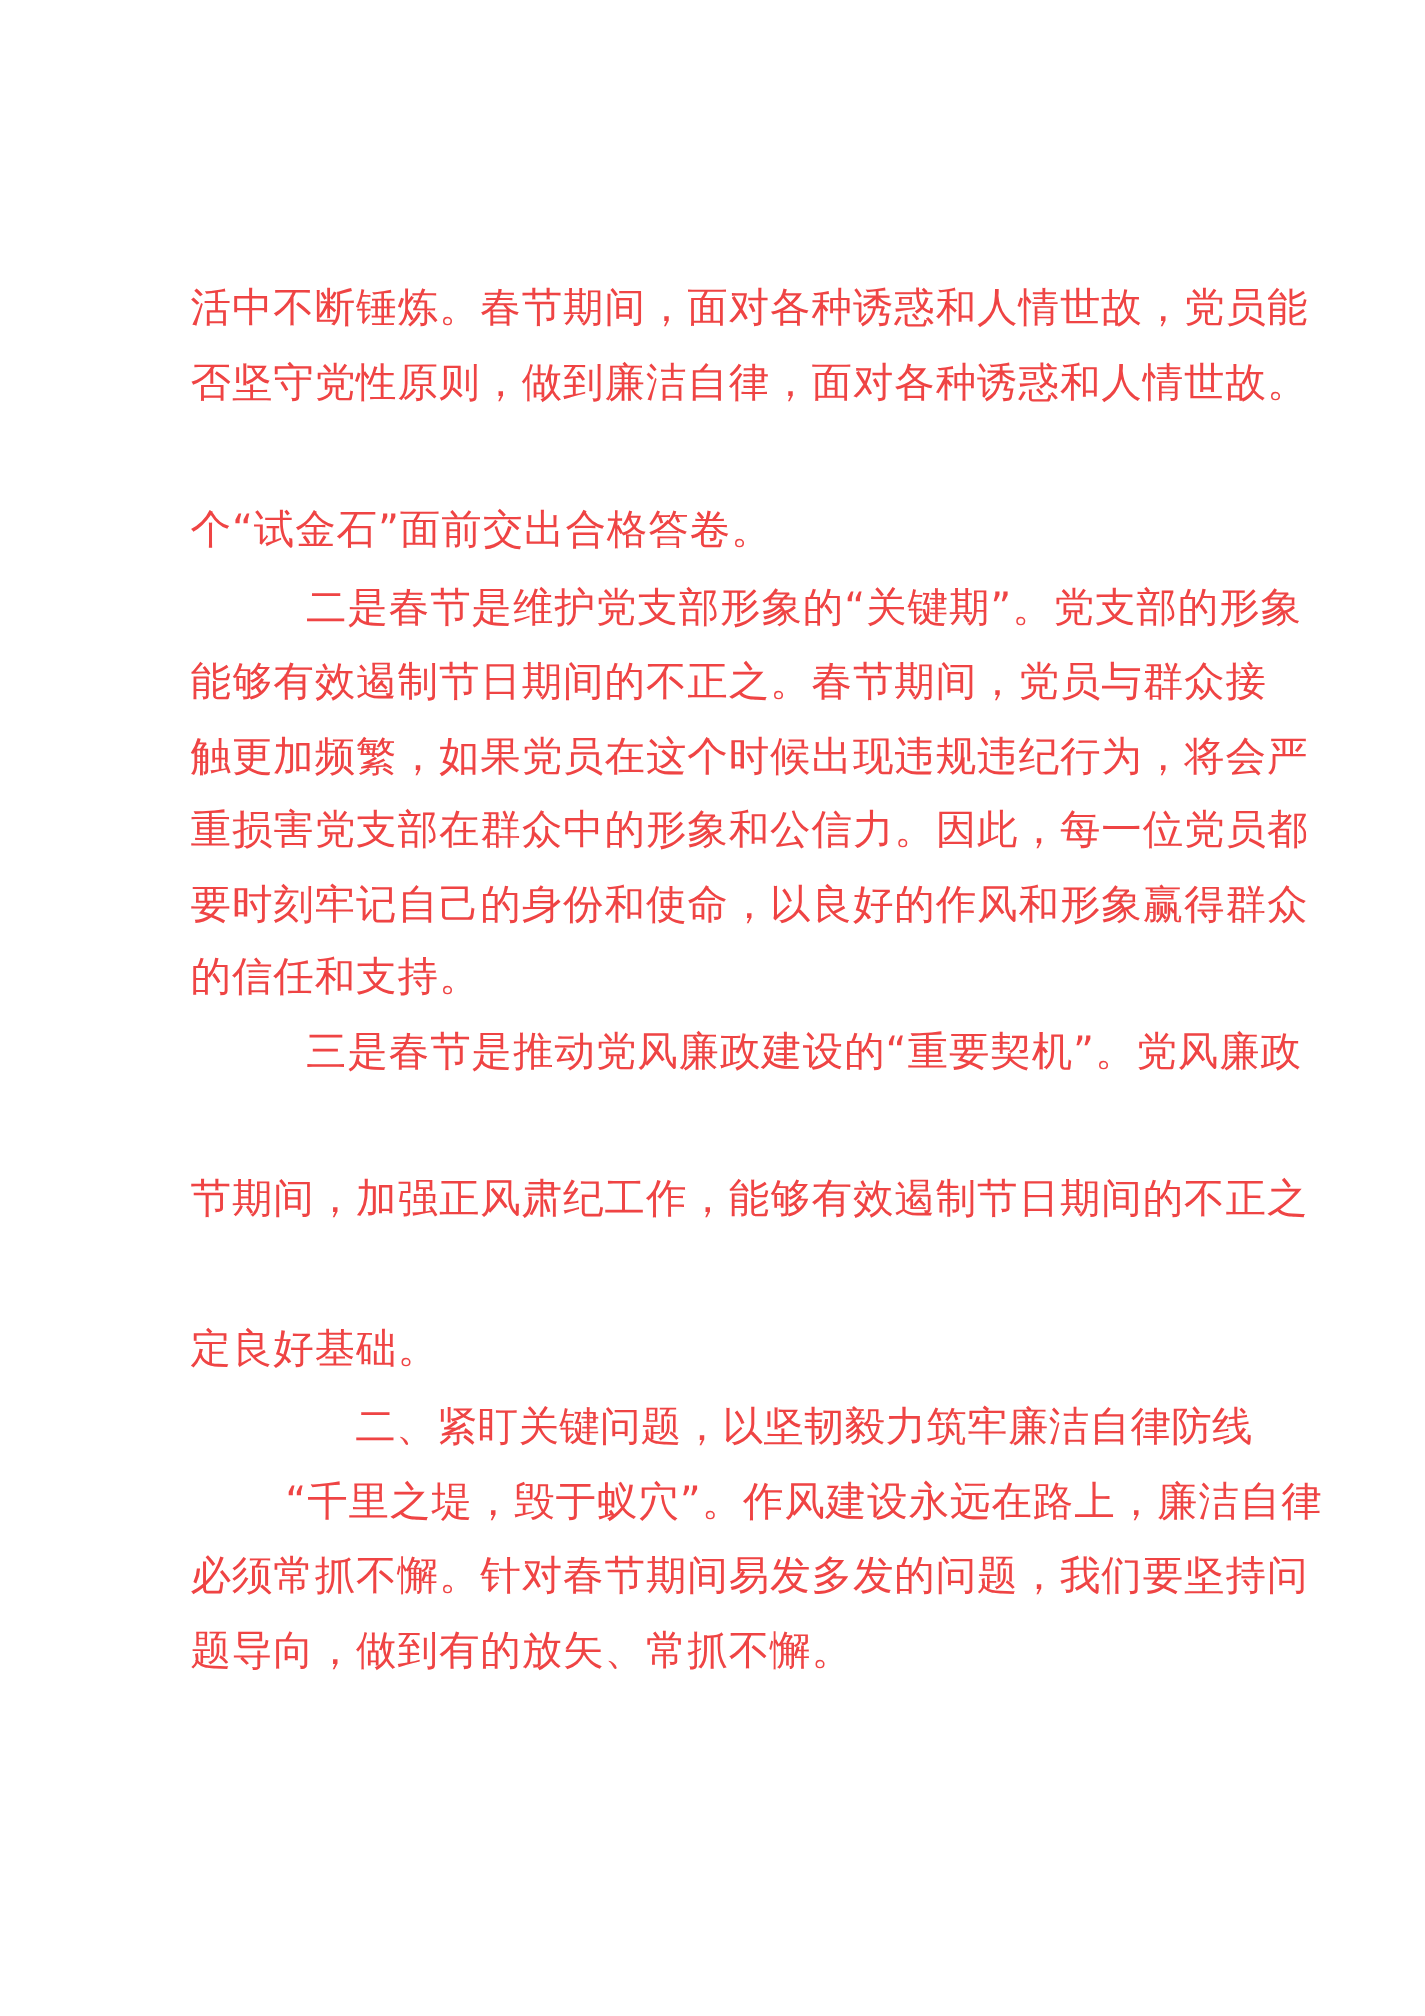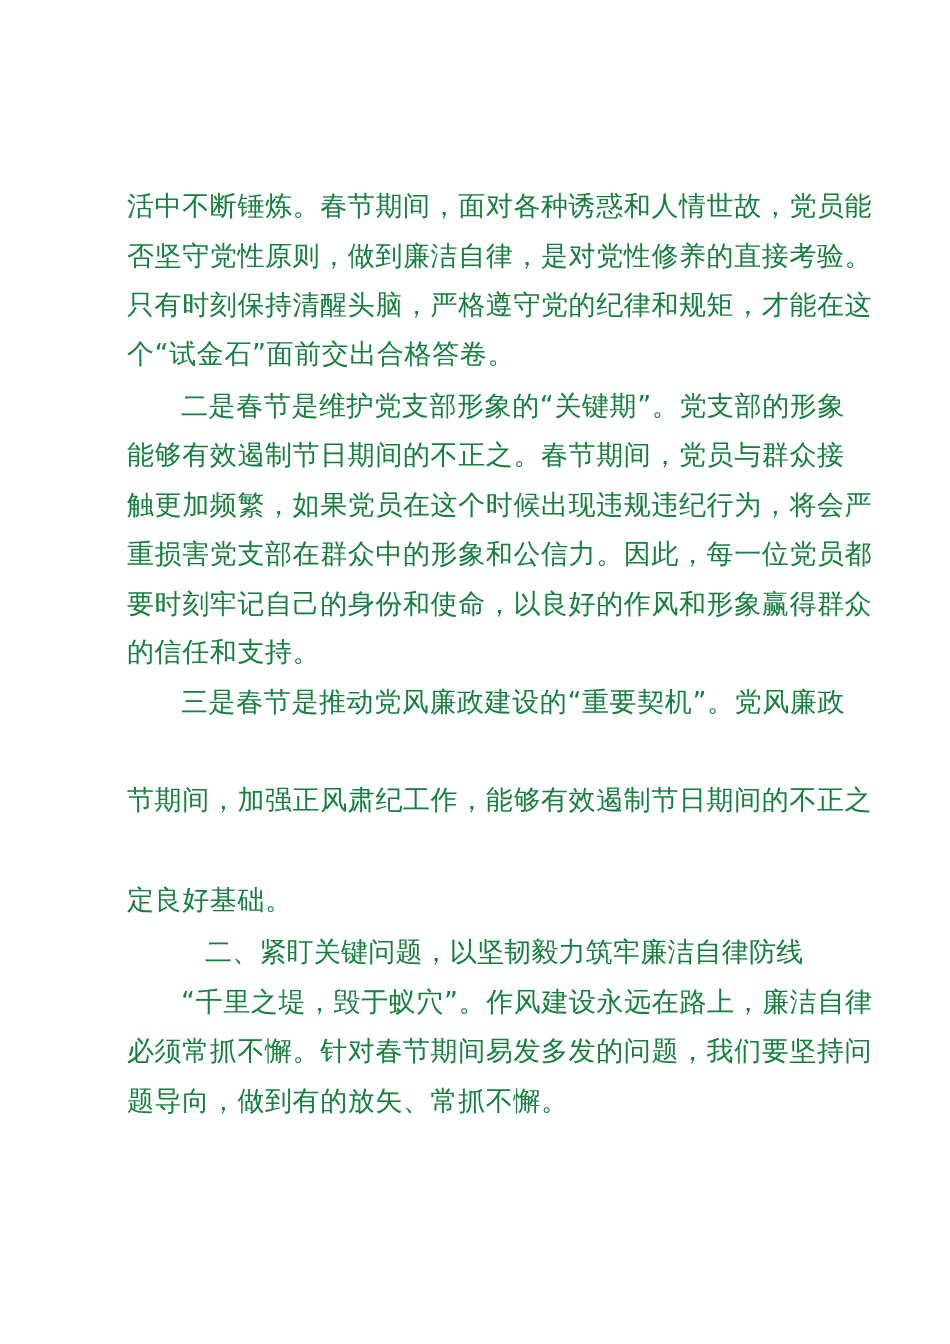--- a/index.html
+++ b/index.html
@@ -6,34 +6,33 @@
   body { width: 950px; height: 1344px; position: relative; overflow: hidden; }
   .page { position: absolute; left: 0; top: 0; width: 950px; height: 1344px; background: #ffffff; }
   .line {
     position: absolute;
     left: 127px;
     width: 710px;
     height: 40px;
     line-height: 40px;
     font-family: "DejaVu Sans", "Liberation Sans", sans-serif;
     font-size: 27px;
-    color: #15803d;
+    color: #ef4444;
     white-space: nowrap;
     letter-spacing: 0.6px;
   }
-  .line.indent { left: 181px; }
-  .line.heading { letter-spacing: 0.2px; margin-left: 24px; }
+  .line.indent { left: 181px; text-align: center; }
+  .line.heading { letter-spacing: 0.2px; }
 </style>
 </head>
 <body>
 
 <div class="page">
   <div class="line" style="top:186px">活中不断锤炼。春节期间，面对各种诱惑和人情世故，党员能</div>
-  <div class="line" style="top:236px">否坚守党性原则，做到廉洁自律，是对党性修养的直接考验。</div>
-  <div class="line" style="top:285px">只有时刻保持清醒头脑，严格遵守党的纪律和规矩，才能在这</div>
+  <div class="line" style="top:236px">否坚守党性原则，做到廉洁自律，面对各种诱惑和人情世故。</div>
   <div class="line" style="top:334px">个“试金石”面前交出合格答卷。</div>
 
   <div class="line indent" style="top:386px">二是春节是维护党支部形象的“关键期”。党支部的形象</div>
   <div class="line" style="top:435px">能够有效遏制节日期间的不正之。春节期间，党员与群众接</div>
   <div class="line" style="top:485px">触更加频繁，如果党员在这个时候出现违规违纪行为，将会严</div>
   <div class="line" style="top:584px">要时刻牢记自己的身份和使命，以良好的作风和形象赢得群众</div>
   <div class="line" style="top:534px">重损害党支部在群众中的形象和公信力。因此，每一位党员都</div>
   <div class="line" style="top:632px">的信任和支持。</div>
 
   <div class="line indent" style="top:682px">三是春节是推动党风廉政建设的“重要契机”。党风廉政</div>

